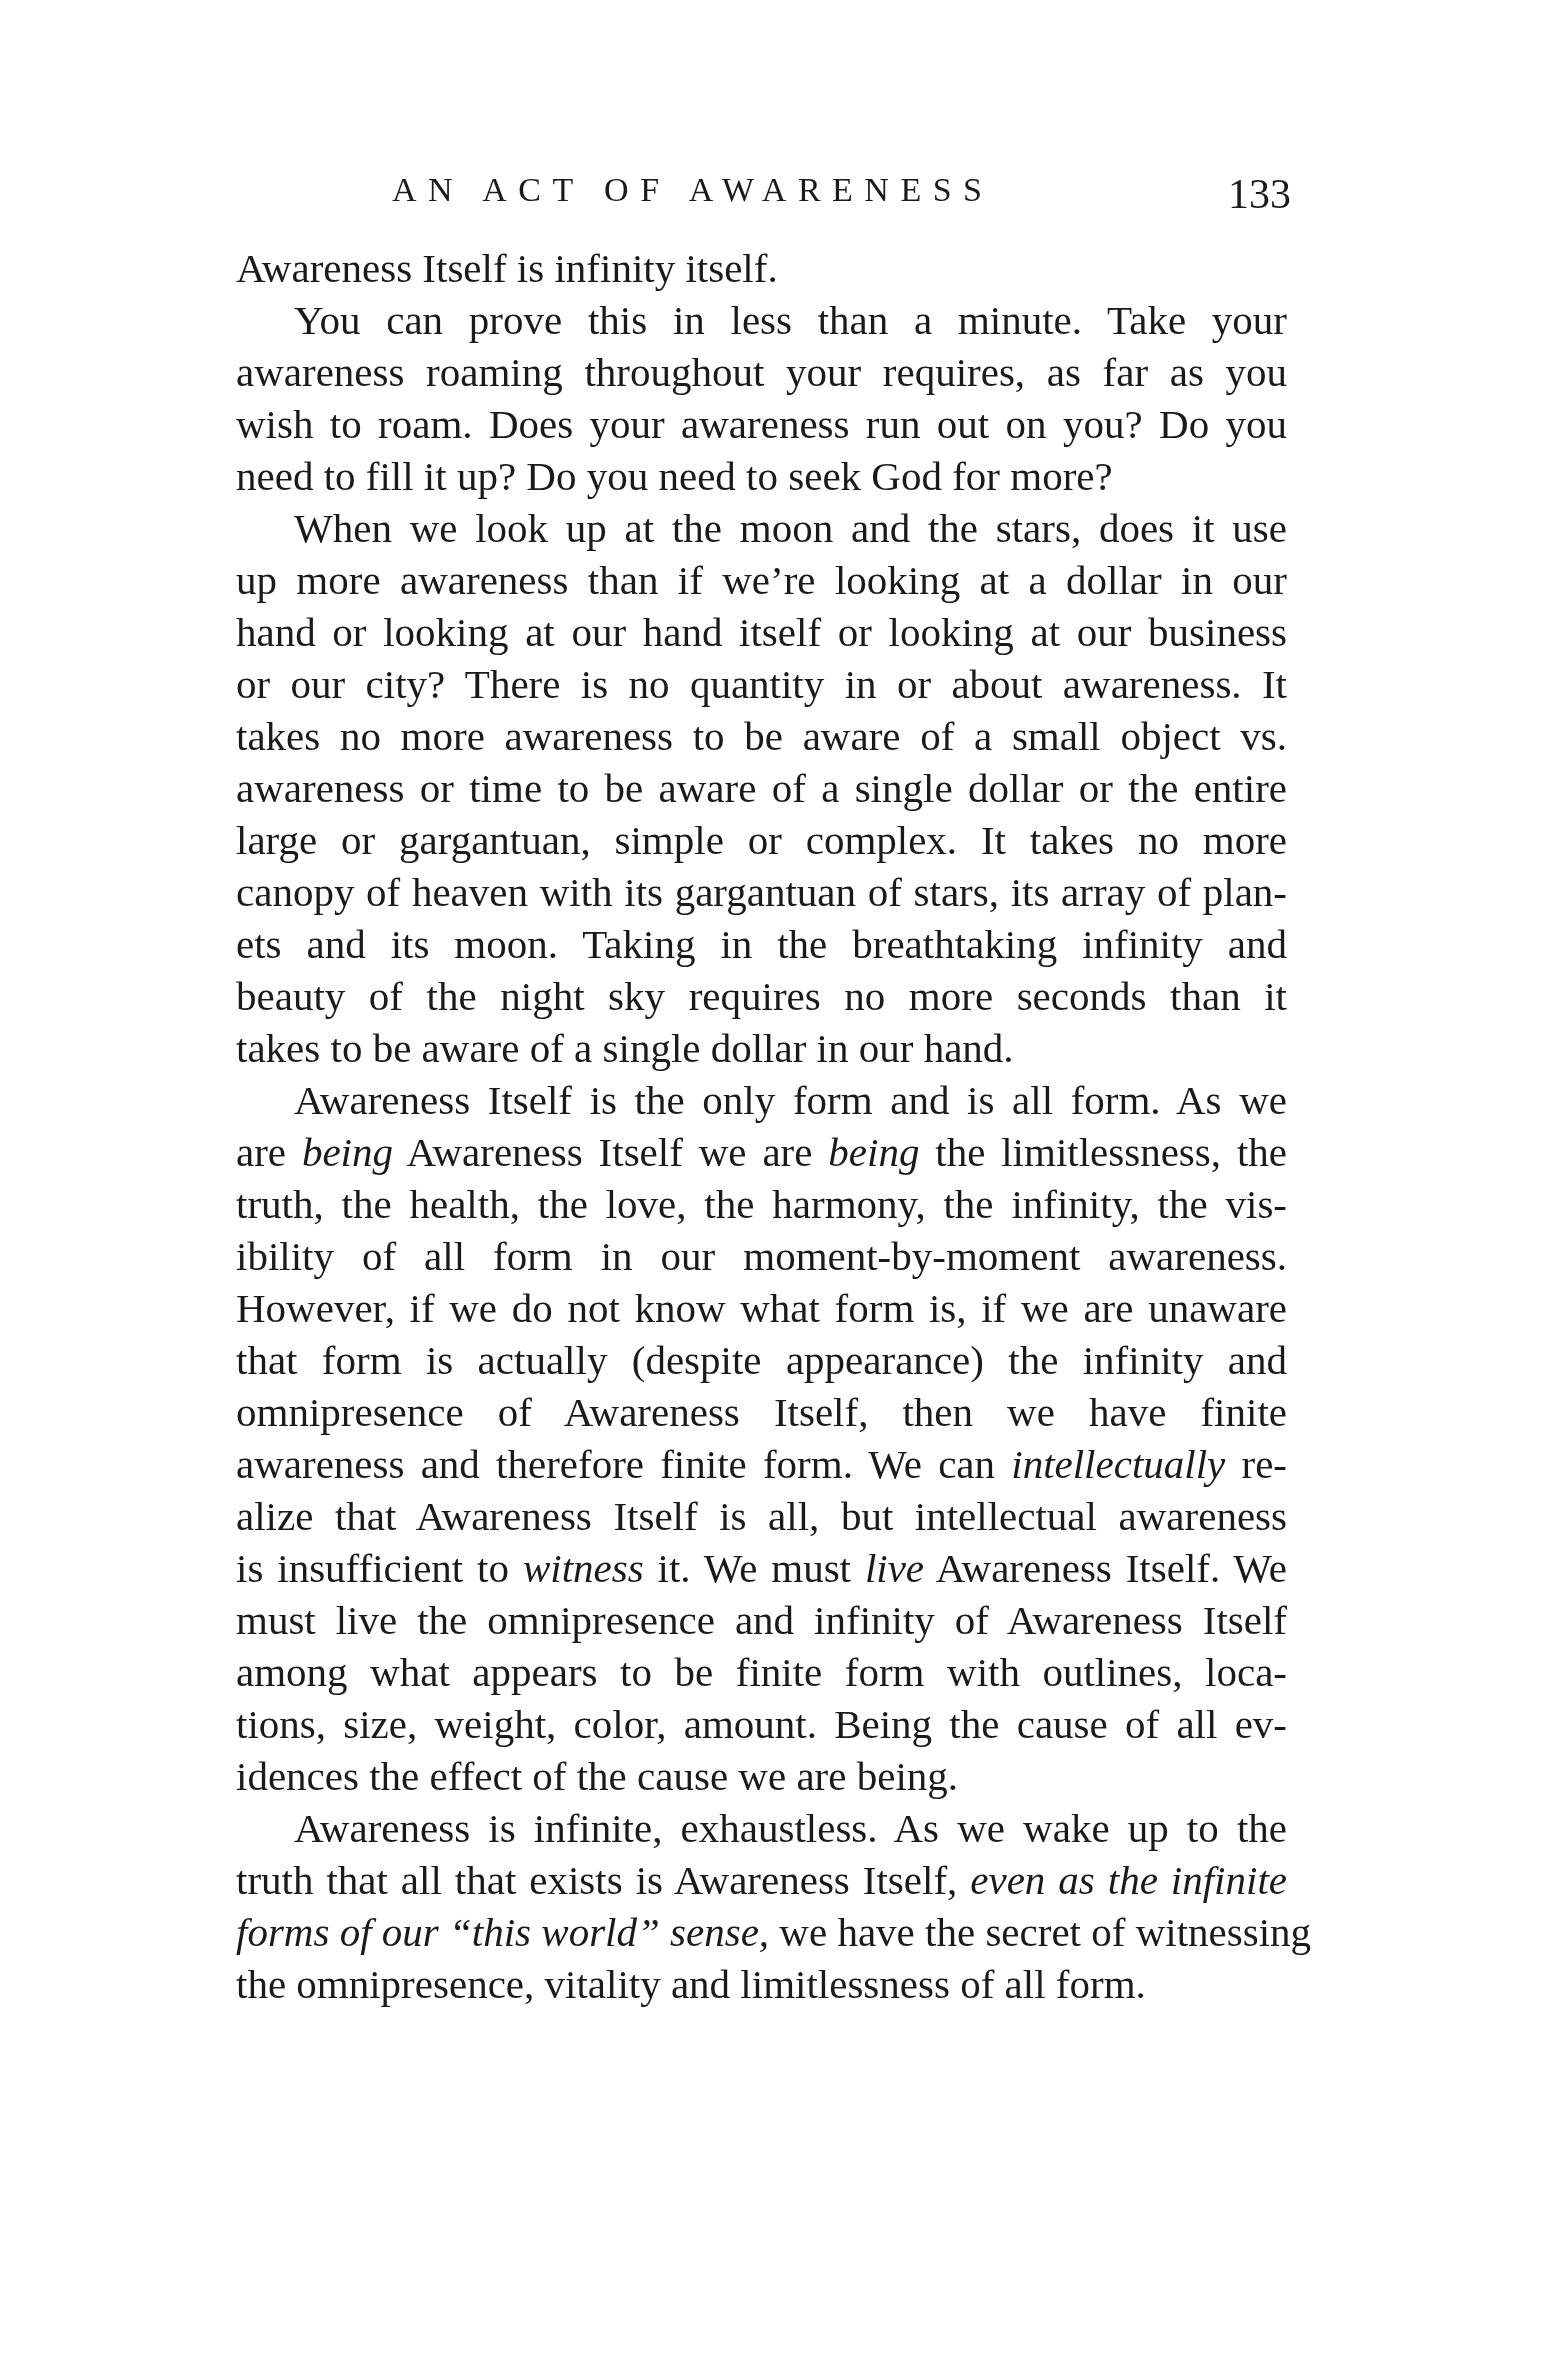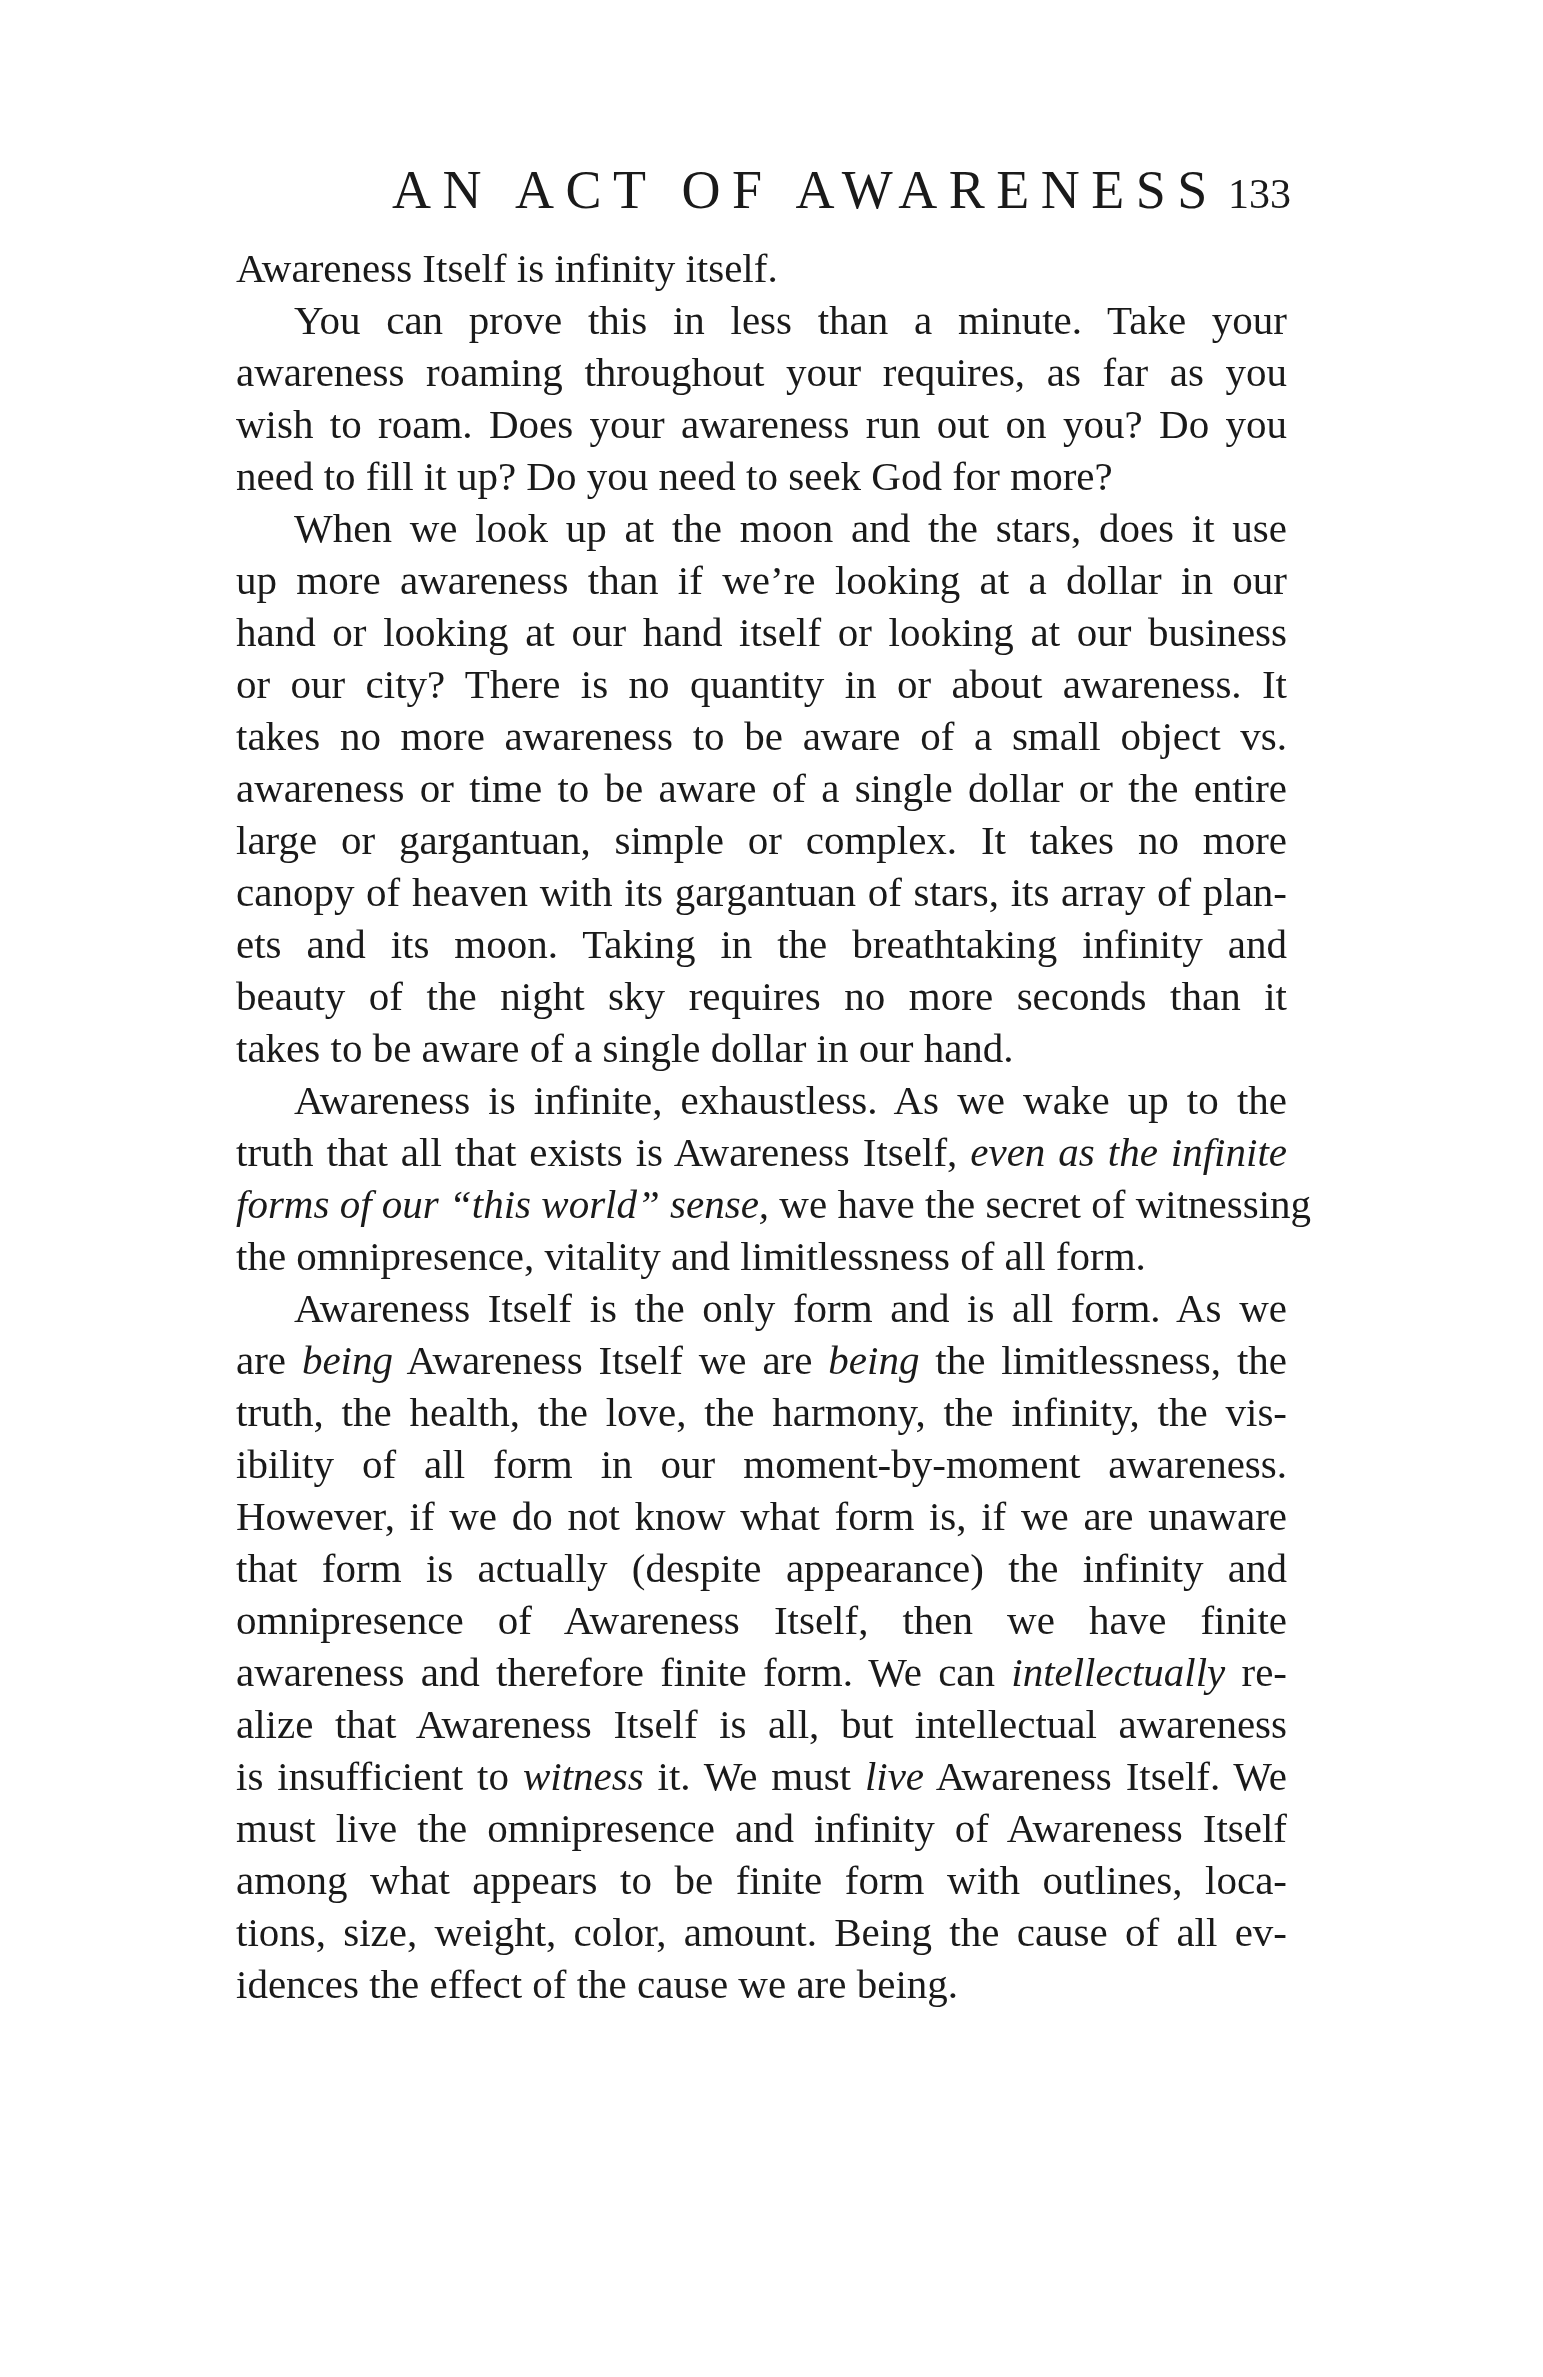--- a/index.html
+++ b/index.html
@@ -19,21 +19,21 @@
       position: absolute;
       top: 161px;
       left: 0;
       width: 1544px;
       height: 58px;
     }
     .running-title {
       position: absolute;
       left: 392px;
       top: 0;
-      font-size: 54px;
+      font-size: 34px;
       letter-spacing: 11.5px;
       line-height: 58px;
       white-space: nowrap;
     }
     .folio {
       position: absolute;
       left: 1228px;
       top: 4px;
       font-size: 42px;
       line-height: 58px;
@@ -90,35 +90,35 @@
       <span class="line"><span>or our city? There is no quantity in or about awareness. It</span></span>
       <span class="line"><span>takes no more awareness to be aware of a small object vs.</span></span>
       <span class="line"><span>awareness or time to be aware of a single dollar or the entire</span></span>
       <span class="line"><span>large or gargantuan, simple or complex. It takes no more</span></span>
       <span class="line"><span>canopy of heaven with its gargantuan of stars, its array of plan-</span></span>
       <span class="line"><span>ets and its moon. Taking in the breathtaking infinity and</span></span>
       <span class="line"><span>beauty of the night sky requires no more seconds than it</span></span>
       <span class="line last"><span>takes to be aware of a single dollar in our hand.</span></span>
     </div>
     <div>
-      <span class="line indent"><span>Awareness is infinite, exhaustless. As we wake up to the</span></span>
-      <span class="line"><span>truth that all that exists is Awareness Itself, </span><i>even as the infinite</i></span>
-      <span class="line"><i>forms of our “</i><i>this world</i><i>” sense,</i><span> we have the secret of witnessing</span></span>
-      <span class="line last"><span>the omnipresence, vitality and limitlessness of all form.</span></span>
-    </div>
-    <div>
       <span class="line indent"><span>Awareness Itself is the only form and is all form. As we</span></span>
       <span class="line"><span>are </span><i>being</i><span> Awareness Itself we are </span><i>being</i><span> the limitlessness, the</span></span>
       <span class="line"><span>truth, the health, the love, the harmony, the infinity, the vis-</span></span>
       <span class="line"><span>ibility of all form in our moment-by-moment awareness.</span></span>
       <span class="line"><span>However, if we do not know what form is, if we are unaware</span></span>
       <span class="line"><span>that form is actually (despite appearance) the infinity and</span></span>
       <span class="line"><span>omnipresence of Awareness Itself, then we have finite</span></span>
       <span class="line"><span>awareness and therefore finite form. We can </span><i>intellectually</i><span> re-</span></span>
       <span class="line"><span>alize that Awareness Itself is all, but intellectual awareness</span></span>
       <span class="line"><span>is insufficient to </span><i>witness</i><span> it. We must </span><i>live</i><span> Awareness Itself. We</span></span>
       <span class="line"><span>must live the omnipresence and infinity of Awareness Itself</span></span>
       <span class="line"><span>among what appears to be finite form with outlines, loca-</span></span>
       <span class="line"><span>tions, size, weight, color, amount. Being the cause of all ev-</span></span>
       <span class="line last"><span>idences the effect of the cause we are being.</span></span>
     </div>
+    <div>
+      <span class="line indent"><span>Awareness is infinite, exhaustless. As we wake up to the</span></span>
+      <span class="line"><span>truth that all that exists is Awareness Itself, </span><i>even as the infinite</i></span>
+      <span class="line"><i>forms of our “</i><i>this world</i><i>” sense,</i><span> we have the secret of witnessing</span></span>
+      <span class="line last"><span>the omnipresence, vitality and limitlessness of all form.</span></span>
+    </div>
   </div>
 
 
 </body></html>

